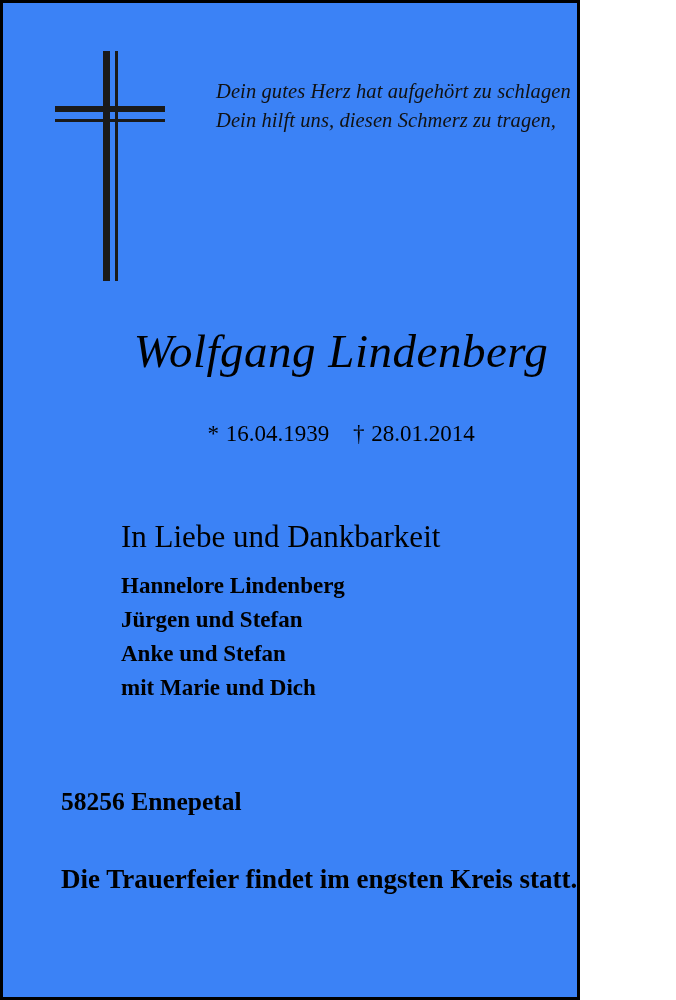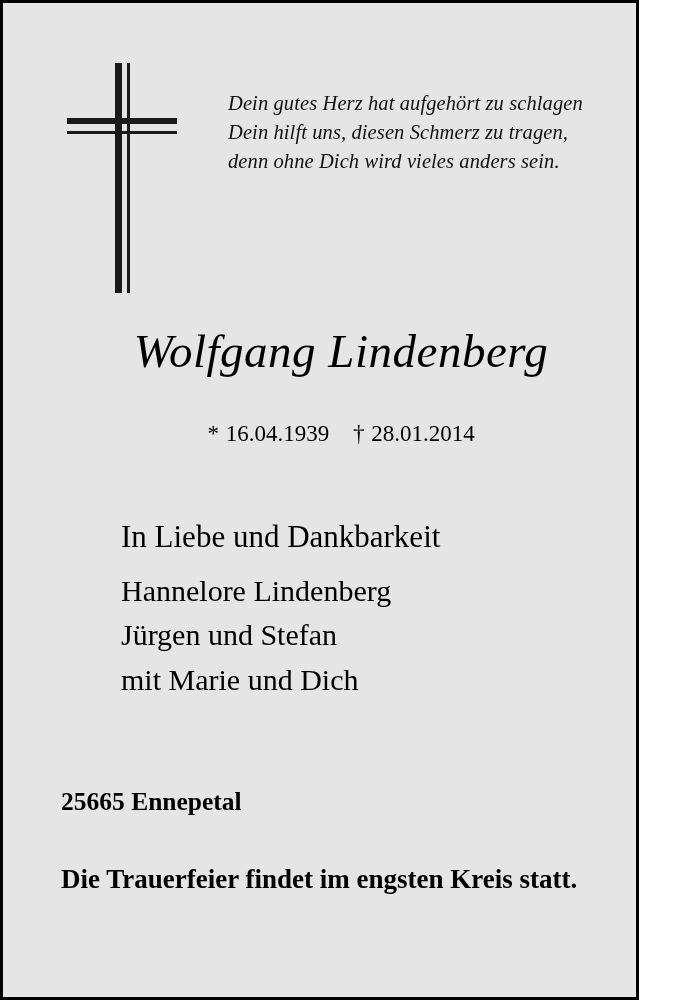--- a/index.html
+++ b/index.html
@@ -11,25 +11,25 @@
     width: 676px;
     height: 1000px;
     font-family: "Liberation Serif", serif;
     color: #000000;
     overflow: hidden;
   }
 
   .obituary {
     position: relative;
     box-sizing: border-box;
-    width: 639px;
+    width: 580px;
     height: 1000px;
     border: 3px solid #000000;
-    background: #e5e5e5;
-    padding: 12px;
+    background: #3b82f6;
+    padding: 0;
   }
 
   
   .top-row {
     position: relative;
     height: 230px;
   }
 
   .cross {
     position: absolute;
@@ -114,22 +114,22 @@
     position: absolute;
     left: 118px;
     top: 516px;
     font-size: 31px;
   }
 
   .family {
     position: absolute;
     left: 118px;
     top: 566px;
-    font-weight: normal;
-    font-size: 30px;
+    font-weight: bold;
+    font-size: 23px;
     line-height: 1.48;
   }
 
   
   .place {
     position: absolute;
     left: 58px;
     top: 784px;
     font-weight: bold;
     font-size: 25.5px;
@@ -155,21 +155,20 @@
     <div class="cross">
       <div class="bar-v"></div>
       <div class="bar-v2"></div>
       <div class="bar-h"></div>
       <div class="bar-h2"></div>
     </div>
 
     <div class="verse">
       <div>Dein gutes Herz hat aufgehört zu schlagen</div>
       <div>Dein hilft uns, diesen Schmerz zu tragen,</div>
-      <div>denn ohne Dich wird vieles anders sein.</div>
     </div>
 
   </div>
 
   <div class="name">Wolfgang Lindenberg</div>
 
   <div class="dates">
     <span class="birth">
       <span class="sym">*</span>
       <span>16.04.1939</span>
@@ -178,20 +177,21 @@
       <span class="sym">†</span>
       <span>28.01.2014</span>
     </span>
   </div>
 
   <div class="dedication">In Liebe und Dankbarkeit</div>
 
   <div class="family">
     <div>Hannelore Lindenberg</div>
     <div>Jürgen und Stefan</div>
+    <div>Anke und Stefan</div>
     <div>mit Marie und Dich</div>
   </div>
 
-  <div class="place">25665 Ennepetal</div>
+  <div class="place">58256 Ennepetal</div>
 
   <div class="ceremony">Die Trauerfeier findet im engsten Kreis statt.</div>
 
 </div>
 
 </body></html>

